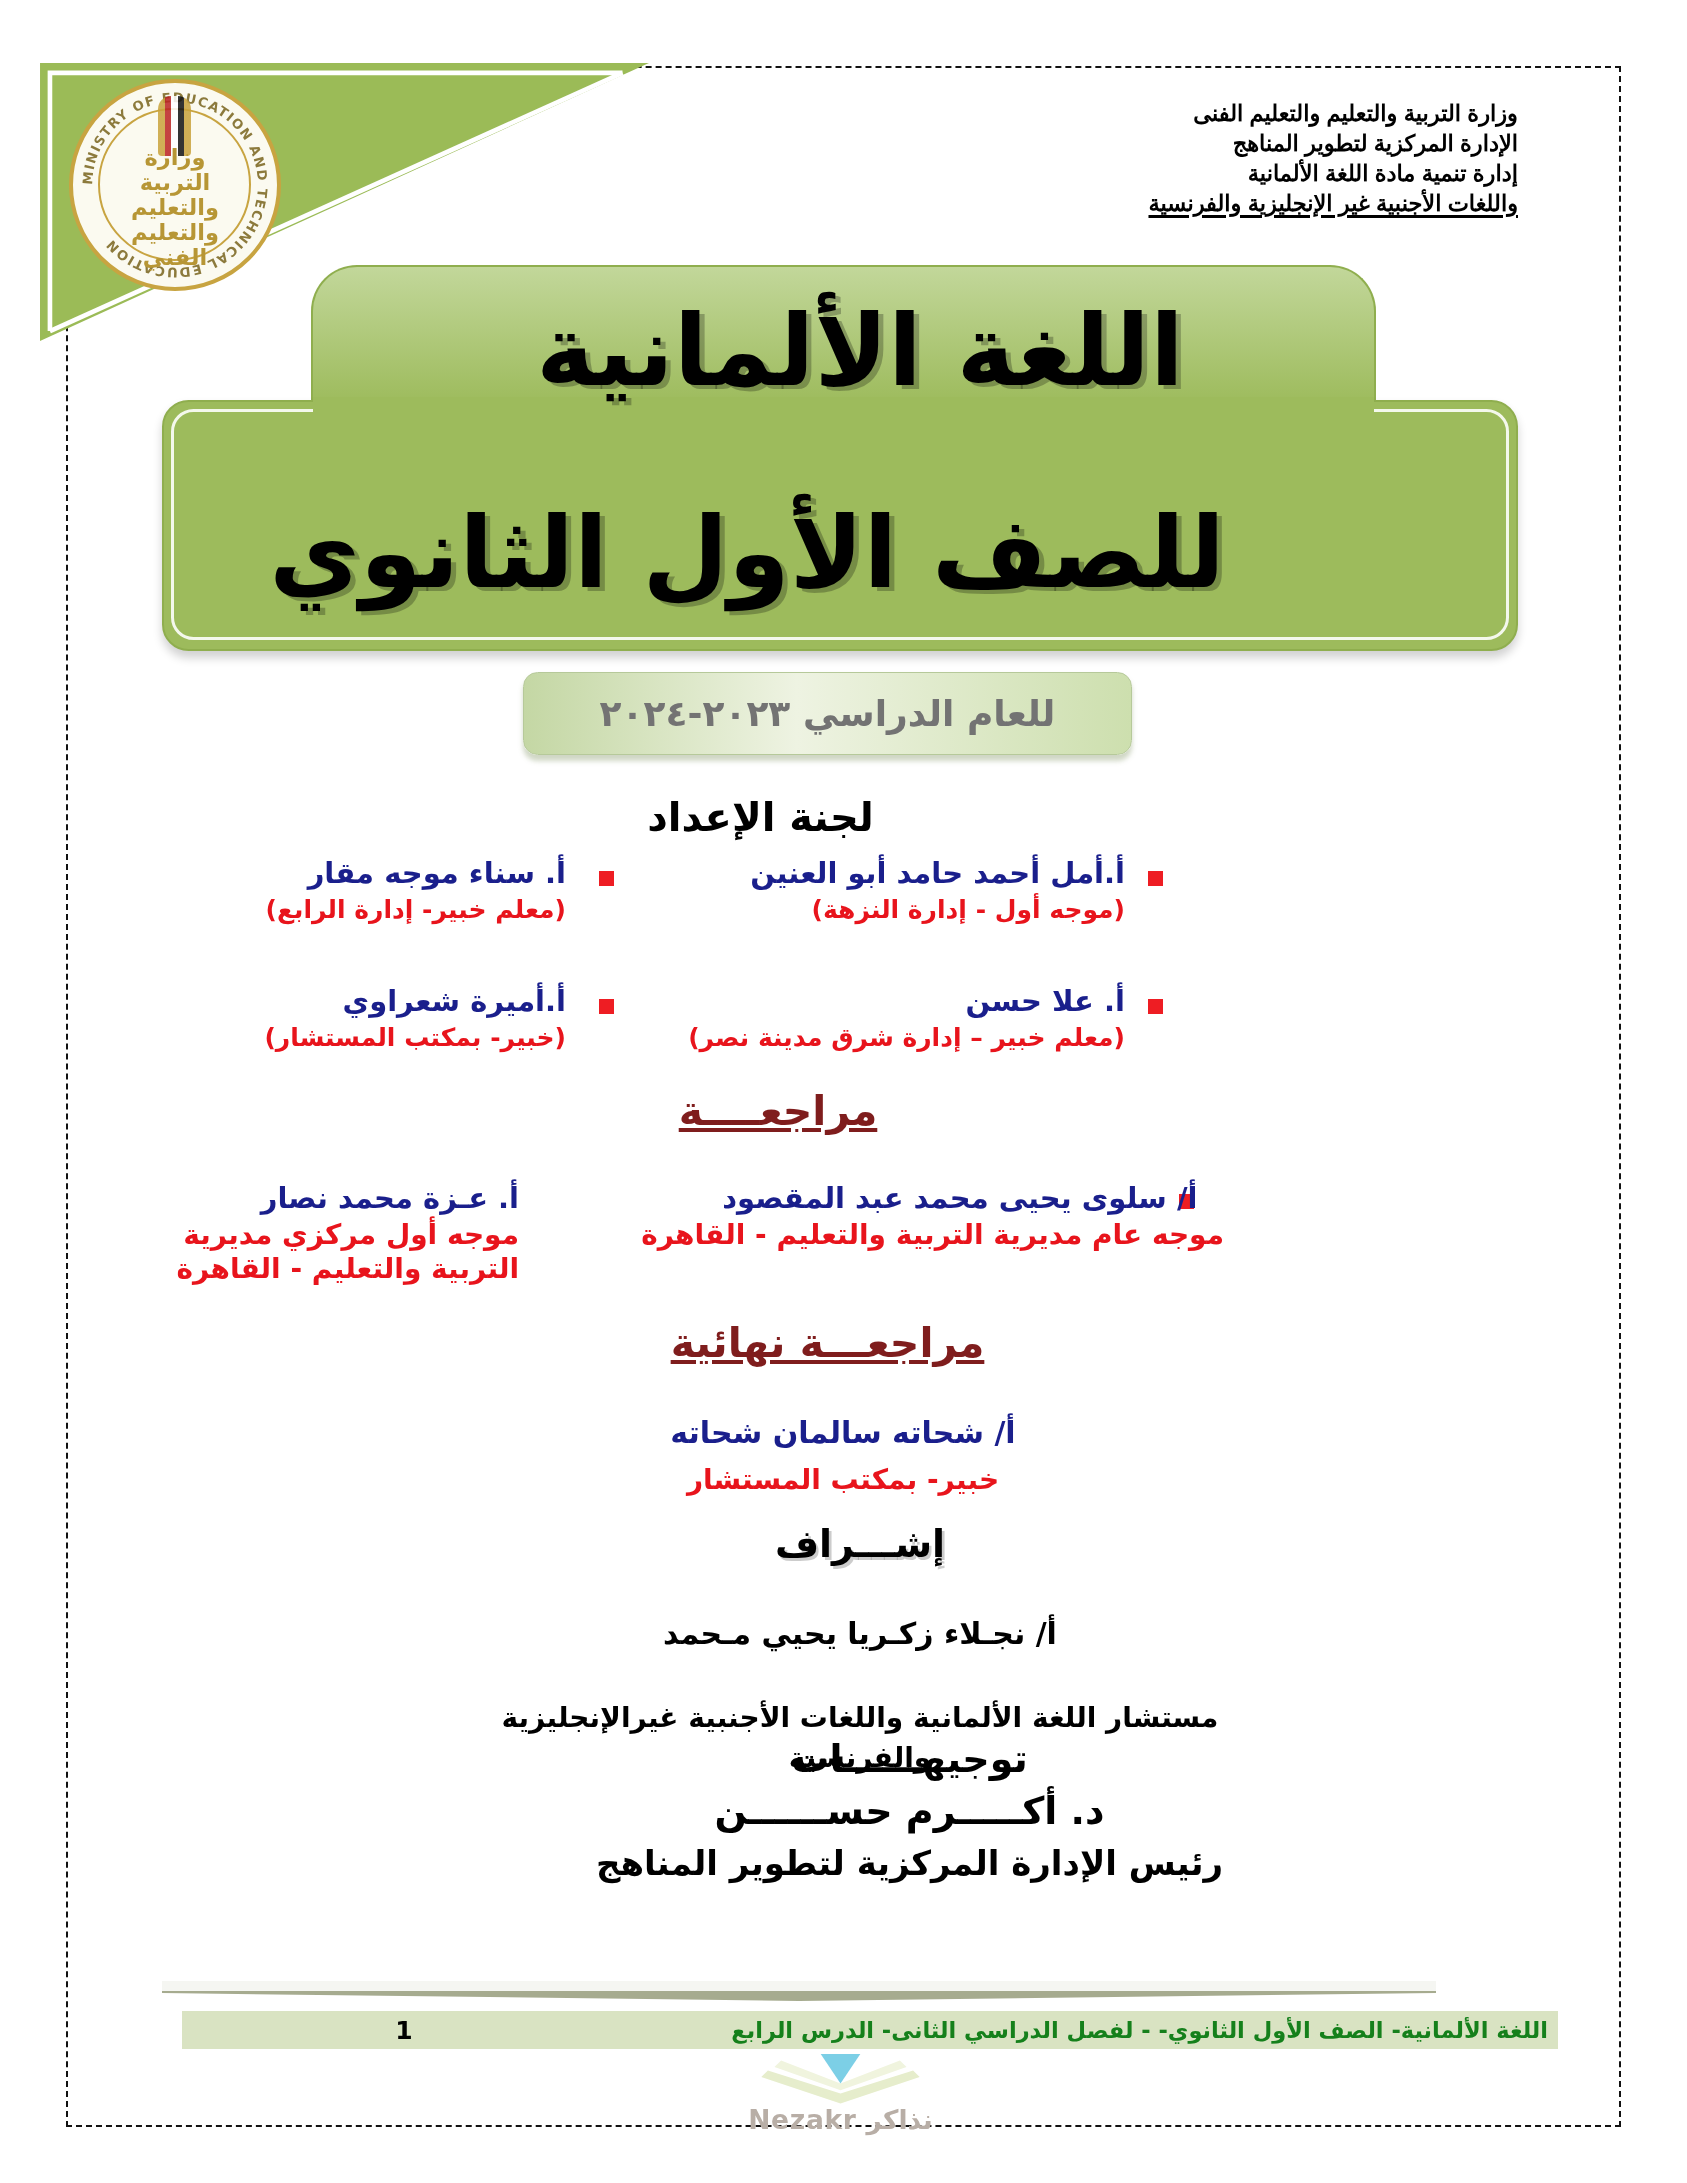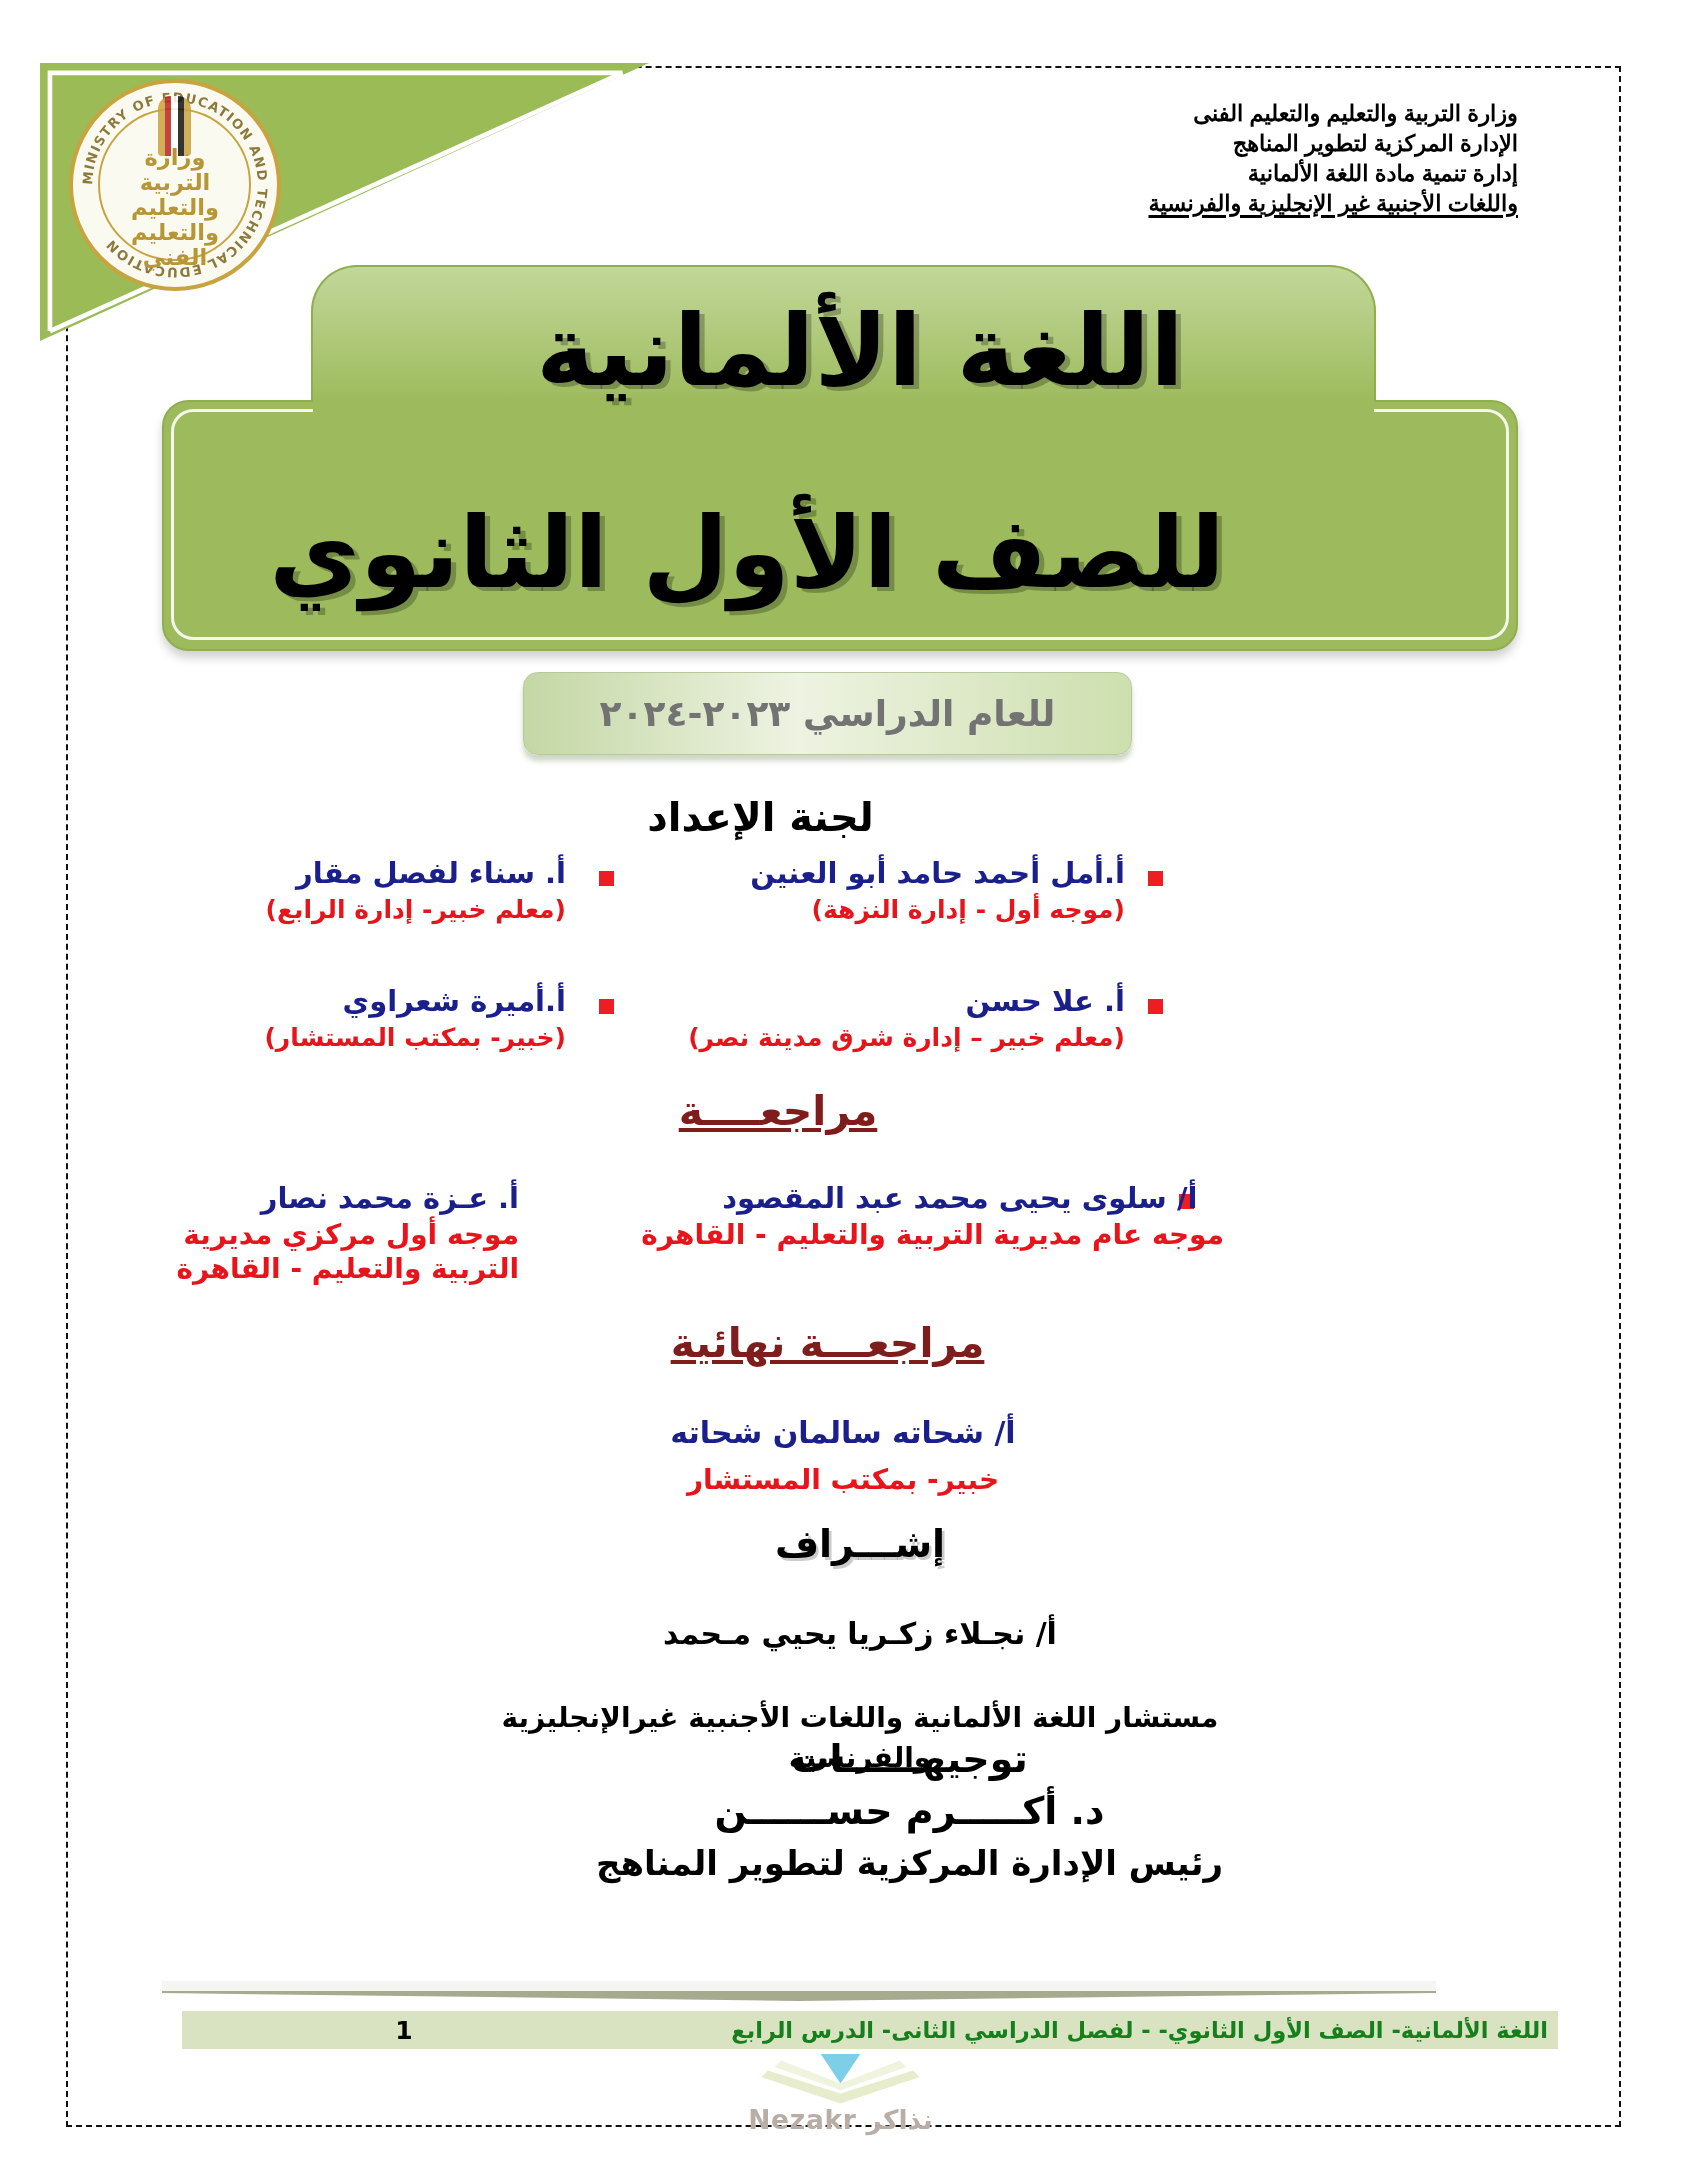--- a/index.html
+++ b/index.html
@@ -124,21 +124,21 @@
 <div class="abs section-head committee rtl">لجنة الإعداد</div>
 
 <div class="abs bullet" style="left:1148px;top:871px;"></div>
 <div class="abs person rtl" style="right:562px;top:853px;width:463px;">
   <div class="pname">أ.أمل أحمد حامد أبو العنين</div>
   <div class="prole">(موجه أول - إدارة النزهة)</div>
 </div>
 
 <div class="abs bullet" style="left:599px;top:871px;"></div>
 <div class="abs person rtl" style="right:1121px;top:853px;width:397px;">
-  <div class="pname">أ. سناء لفصل مقار</div>
+  <div class="pname">أ. سناء موجه مقار</div>
   <div class="prole">(معلم خبير- إدارة الرابع)</div>
 </div>
 
 <div class="abs bullet" style="left:1148px;top:999px;"></div>
 <div class="abs person rtl" style="right:562px;top:981px;width:529px;">
   <div class="pname">أ. علا حسن</div>
   <div class="prole">(معلم خبير – إدارة شرق مدينة نصر)</div>
 </div>
 
 <div class="abs bullet" style="left:599px;top:999px;"></div>

